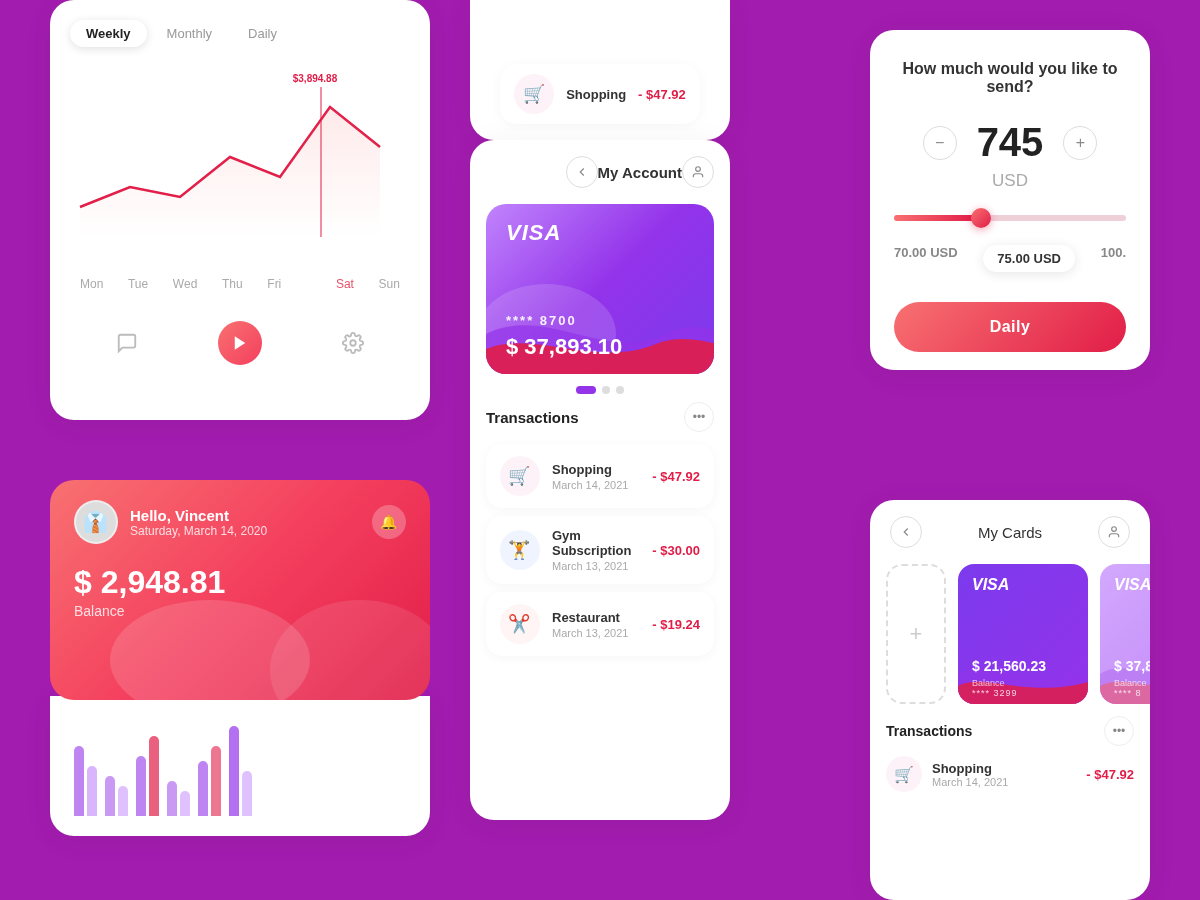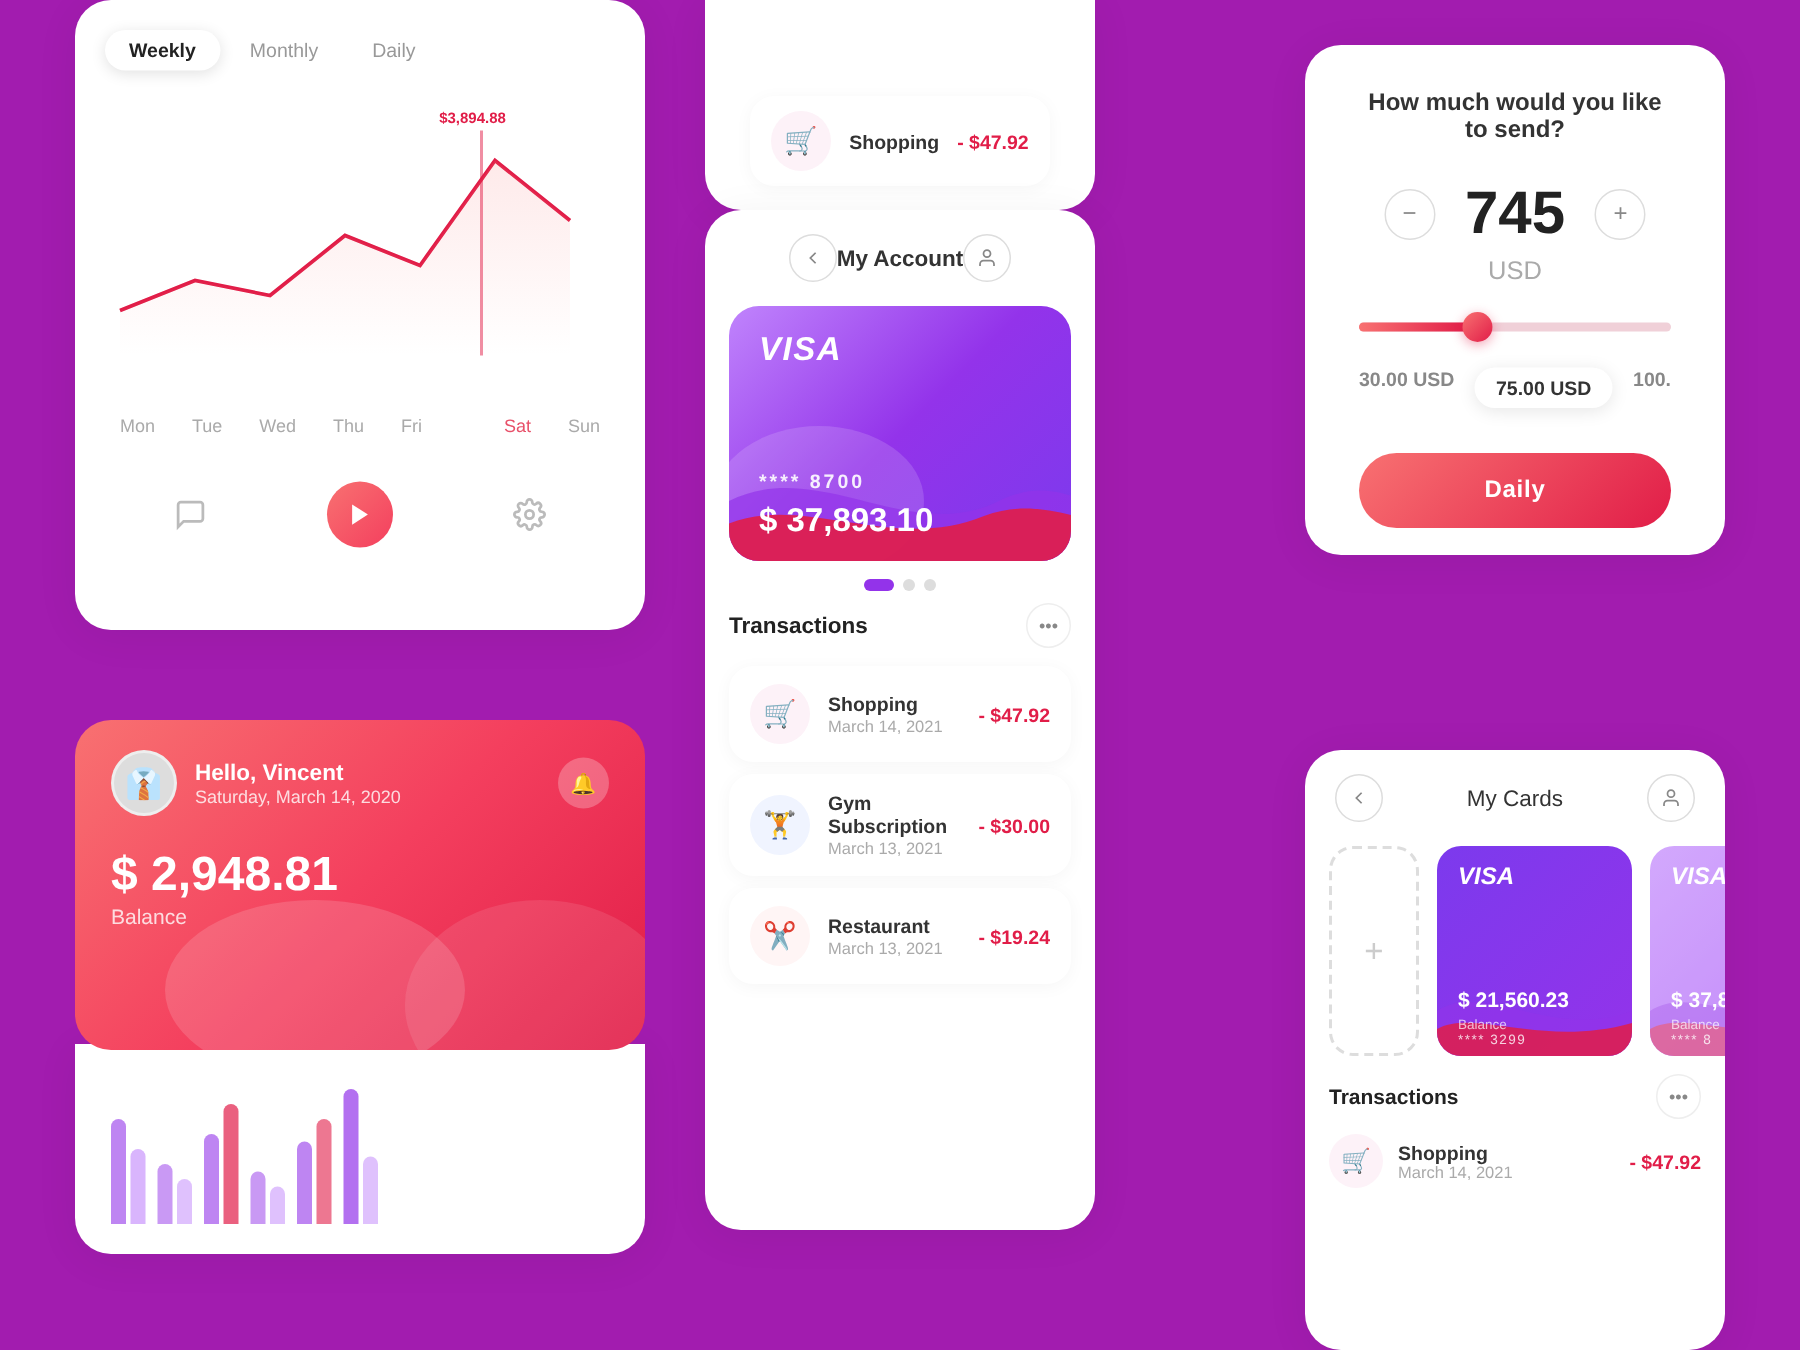--- a/index.html
+++ b/index.html
@@ -277,22 +277,22 @@
       left: 470px;
       top: 140px;
       width: 260px;
       height: 680px;
       padding: 0;
     }
 
     .account-header {
       display: flex;
       align-items: center;
-      justify-content: center;
-      padding: 16px 32px;
+      justify-content: flex-end;
+      padding: 16px 16px;
     }
 
     .nav-back {
       width: 32px;
       height: 32px;
       border-radius: 50%;
       border: 1.5px solid #ddd;
       display: flex;
       align-items: center;
       justify-content: center;
@@ -503,21 +503,21 @@
       border-radius: 16px;
       box-shadow: 0 2px 12px rgba(0,0,0,0.04);
     }
 
     
     .send-card {
       right: 50px;
       top: 30px;
       width: 280px;
       height: 340px;
-      padding: 30px 36px;
+      padding: 30px 24px;
     }
 
     .send-title {
       font-size: 16px;
       font-weight: 600;
       color: #333;
       text-align: center;
       margin-bottom: 24px;
     }
 
@@ -955,21 +955,21 @@
       <div class="amount-btn">+</div>
     </div>
     <div class="amount-currency">USD</div>
 
     <div class="slider-container">
       <div class="slider-fill"></div>
       <div class="slider-thumb"></div>
     </div>
 
     <div class="amount-presets">
-      <span class="preset">30.00 USD</span>
+      <span class="preset">70.00 USD</span>
       <span class="preset highlighted">75.00 USD</span>
       <span class="preset">100.</span>
     </div>
 
     <button class="next-btn">Daily</button>
   </div>
 
   <div class="card cards-card">
     <div class="cards-header">
       <div class="nav-back">

